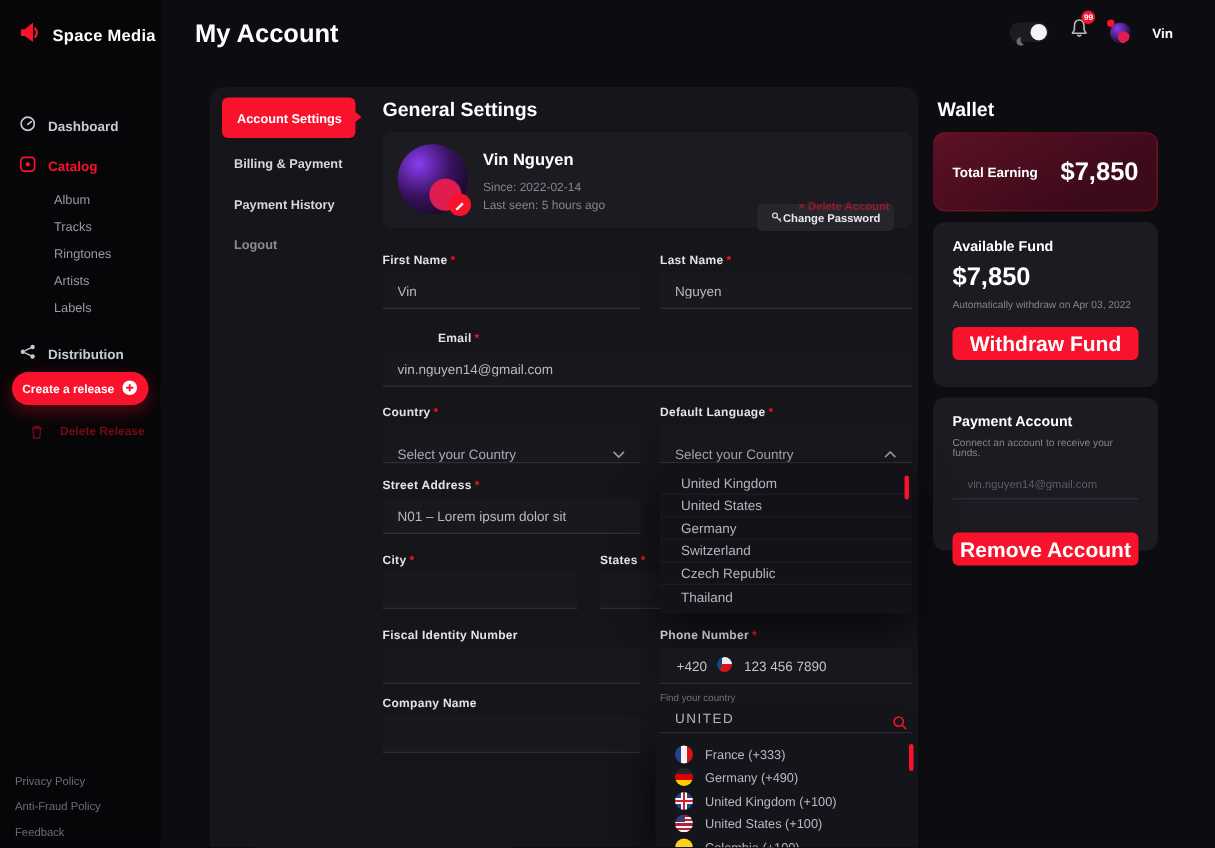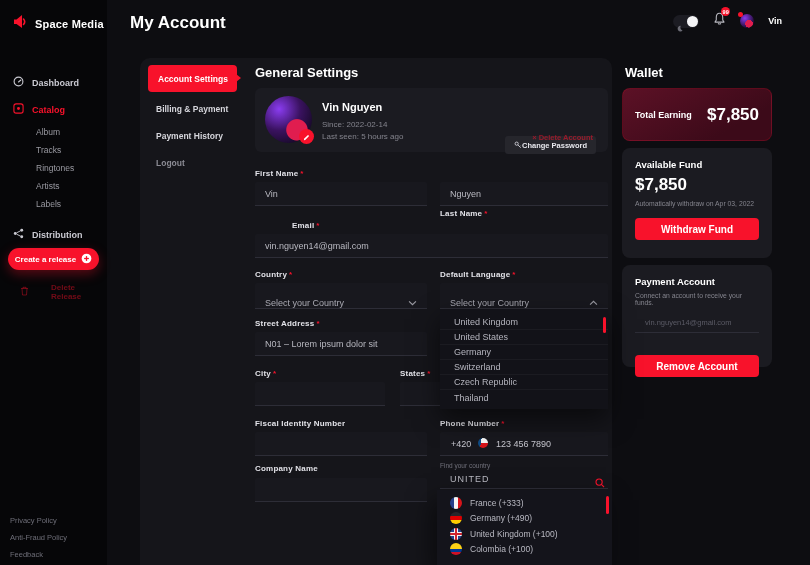--- a/index.html
+++ b/index.html
@@ -14,21 +14,21 @@
   .nav { margin-top:34px; }
   .nav-item { display:flex; align-items:center; gap:8px; padding:7px 0 7px 13px;
     font-size:9px; font-weight:bold; color:#c9c9d1; cursor:pointer; }
   .nav-item.red { color:#f8122b; }
   .nav-sub { padding:4px 0 4px 36px; font-size:8.5px; color:#9a9aa2; cursor:pointer; }
   .nav-gap { height:8px; }
   .cr-btn { position:absolute; left:8px; top:248px; width:91px; height:22px; border:none; border-radius:11px;
     background:#f8122b; color:#fff; font-size:8px; font-weight:bold; display:flex; align-items:center;
     justify-content:center; gap:5px; cursor:pointer; box-shadow:0 4px 12px rgba(248,18,43,.35);
     font-family:"Liberation Sans", sans-serif; }
-  .del-release { position:absolute; left:20px; top:283px; display:flex; align-items:center; gap:22px;
+  .del-release { position:absolute; left:20px; top:283px; display:flex; align-items:flex-start; gap:11px;
     font-size:8px; font-weight:bold; color:rgba(248,18,43,.45); cursor:pointer; }
   .side-foot { position:absolute; left:10px; bottom:2px; }
   .side-foot div { font-size:7.5px; color:#6e6e78; padding:4px 0; cursor:pointer; }
 
   
   .topbar-title { position:absolute; left:130px; top:13px; font-size:17px; font-weight:bold; color:#fff; }
   .top-right { position:absolute; right:28px; top:12px; display:flex; align-items:center; gap:14px; }
   .toggle { position:relative; width:26px; height:13px; border-radius:7px; background:#1c1c23; cursor:pointer; }
   .toggle .knob { position:absolute; right:1px; top:1px; width:11px; height:11px; border-radius:50%; background:#f4f4f6; }
   .toggle .tg-ic { position:absolute; left:3px; top:3px; }
@@ -116,21 +116,21 @@
   .total-card { position:absolute; left:622px; top:88px; width:150px; height:53px; border-radius:8px;
     background:linear-gradient(150deg,#5c1126,#3c0a19 75%); border:1px solid rgba(248,18,43,.18);
     display:flex; align-items:center; justify-content:space-between; padding:0 12px; }
   .total-label { font-size:9px; font-weight:bold; color:#fff; }
   .total-value { font-size:17px; font-weight:bold; color:#fff; }
   .w-card { position:absolute; left:622px; width:150px; background:#1b1b21; border-radius:8px; padding:11px 13px; }
   .af-label { font-size:9.5px; font-weight:bold; color:#fff; }
   .af-value { font-size:17px; font-weight:bold; color:#fff; margin-top:5px; }
   .af-note { font-size:6.8px; color:#84848d; margin-top:5px; white-space:nowrap; }
   .red-btn { width:100%; height:22px; margin-top:11px; background:#f8122b; color:#fff; border:none;
-    border-radius:4px; font-size:10px; font-weight:bold; cursor:pointer;
+    border-radius:4px; font-size:14px; font-weight:bold; cursor:pointer;
     font-family:"Liberation Sans", sans-serif; }
   .pa-desc { font-size:6.8px; color:#84848d; margin-top:5px; }
   .pa-input { width:100%; margin-top:12px; background:transparent; border:none; border-bottom:1px solid #2d2d37;
     color:#5b5b66; font-size:7.5px; padding:0 0 5px 10px; font-family:"Liberation Sans", sans-serif; outline:none; }
 </style>
 </head>
 <body>
 
 <div id="app">
 
@@ -257,21 +257,21 @@
             <circle cx="3" cy="3" r="1.8" stroke="#cfcfd6" fill="none"></circle>
             <path d="M4.3 4.3 L7.6 7.6 M6.3 6.3 l1-1" stroke="#cfcfd6" fill="none"></path>
           </svg>
         <span>Change Password</span>
       </button>
       <div class="del-acct">× Delete Account</div>
     </div>
 
     <label class="f-label" style="left:115px; top:111px;"><span>First Name</span><span class="req">*</span></label>
     <input class="f-input" style="left: 115px; top: 124px; width: 172px;" value="Vin">
-    <label class="f-label" style="left:300px; top:111px;margin-top:40px;"><span>Last Name</span><span class="req">*</span></label>
+    <label class="f-label" style="left:300px; top:111px;"><span>Last Name</span><span class="req">*</span></label>
     <input class="f-input" style="left: 300px; top: 124px; width: 168px;" value="Nguyen">
 
     <label class="f-label" style="left:115px; top:163px;padding-left:37px;"><span>Email</span><span class="req">*</span></label>
     <input class="f-input" style="left: 115px; top: 176px; width: 353px;" value="vin.nguyen14@gmail.com">
 
     <label class="f-label" style="left:115px; top:212px;"><span>Country</span><span class="req">*</span></label>
     <div class="f-select" style="left:115px; top:225px; width:172px;">
       <span>Select your Country</span>
       <span><svg width="9" height="6" viewBox="0 0 10 7">
             <polyline points="1,1.5 5,5.5 9,1.5" stroke="#9a9aa2" stroke-width="1.3" fill="none"></polyline>
@@ -328,20 +328,24 @@
       </div>
       <div class="cty-item">
         <span class="flag flag-md flag-de"></span>
         <span>Germany (+490)</span>
       </div>
       <div class="cty-item">
         <span class="flag flag-md flag-uk"></span>
         <span>United Kingdom (+100)</span>
       </div>
       <div class="cty-item">
+        <span class="flag flag-md flag-us"></span>
+        <span>United States (+100)</span>
+      </div>
+      <div class="cty-item">
         <span class="flag flag-md flag-co"></span>
         <span>Colombia (+100)</span>
       </div>
       <span class="vthumb" style="right:3px; top:6px; height:18px;"></span>
     </div>
   </section>
 
   <h2 class="wallet-h">Wallet</h2>
 
   <div class="total-card">

